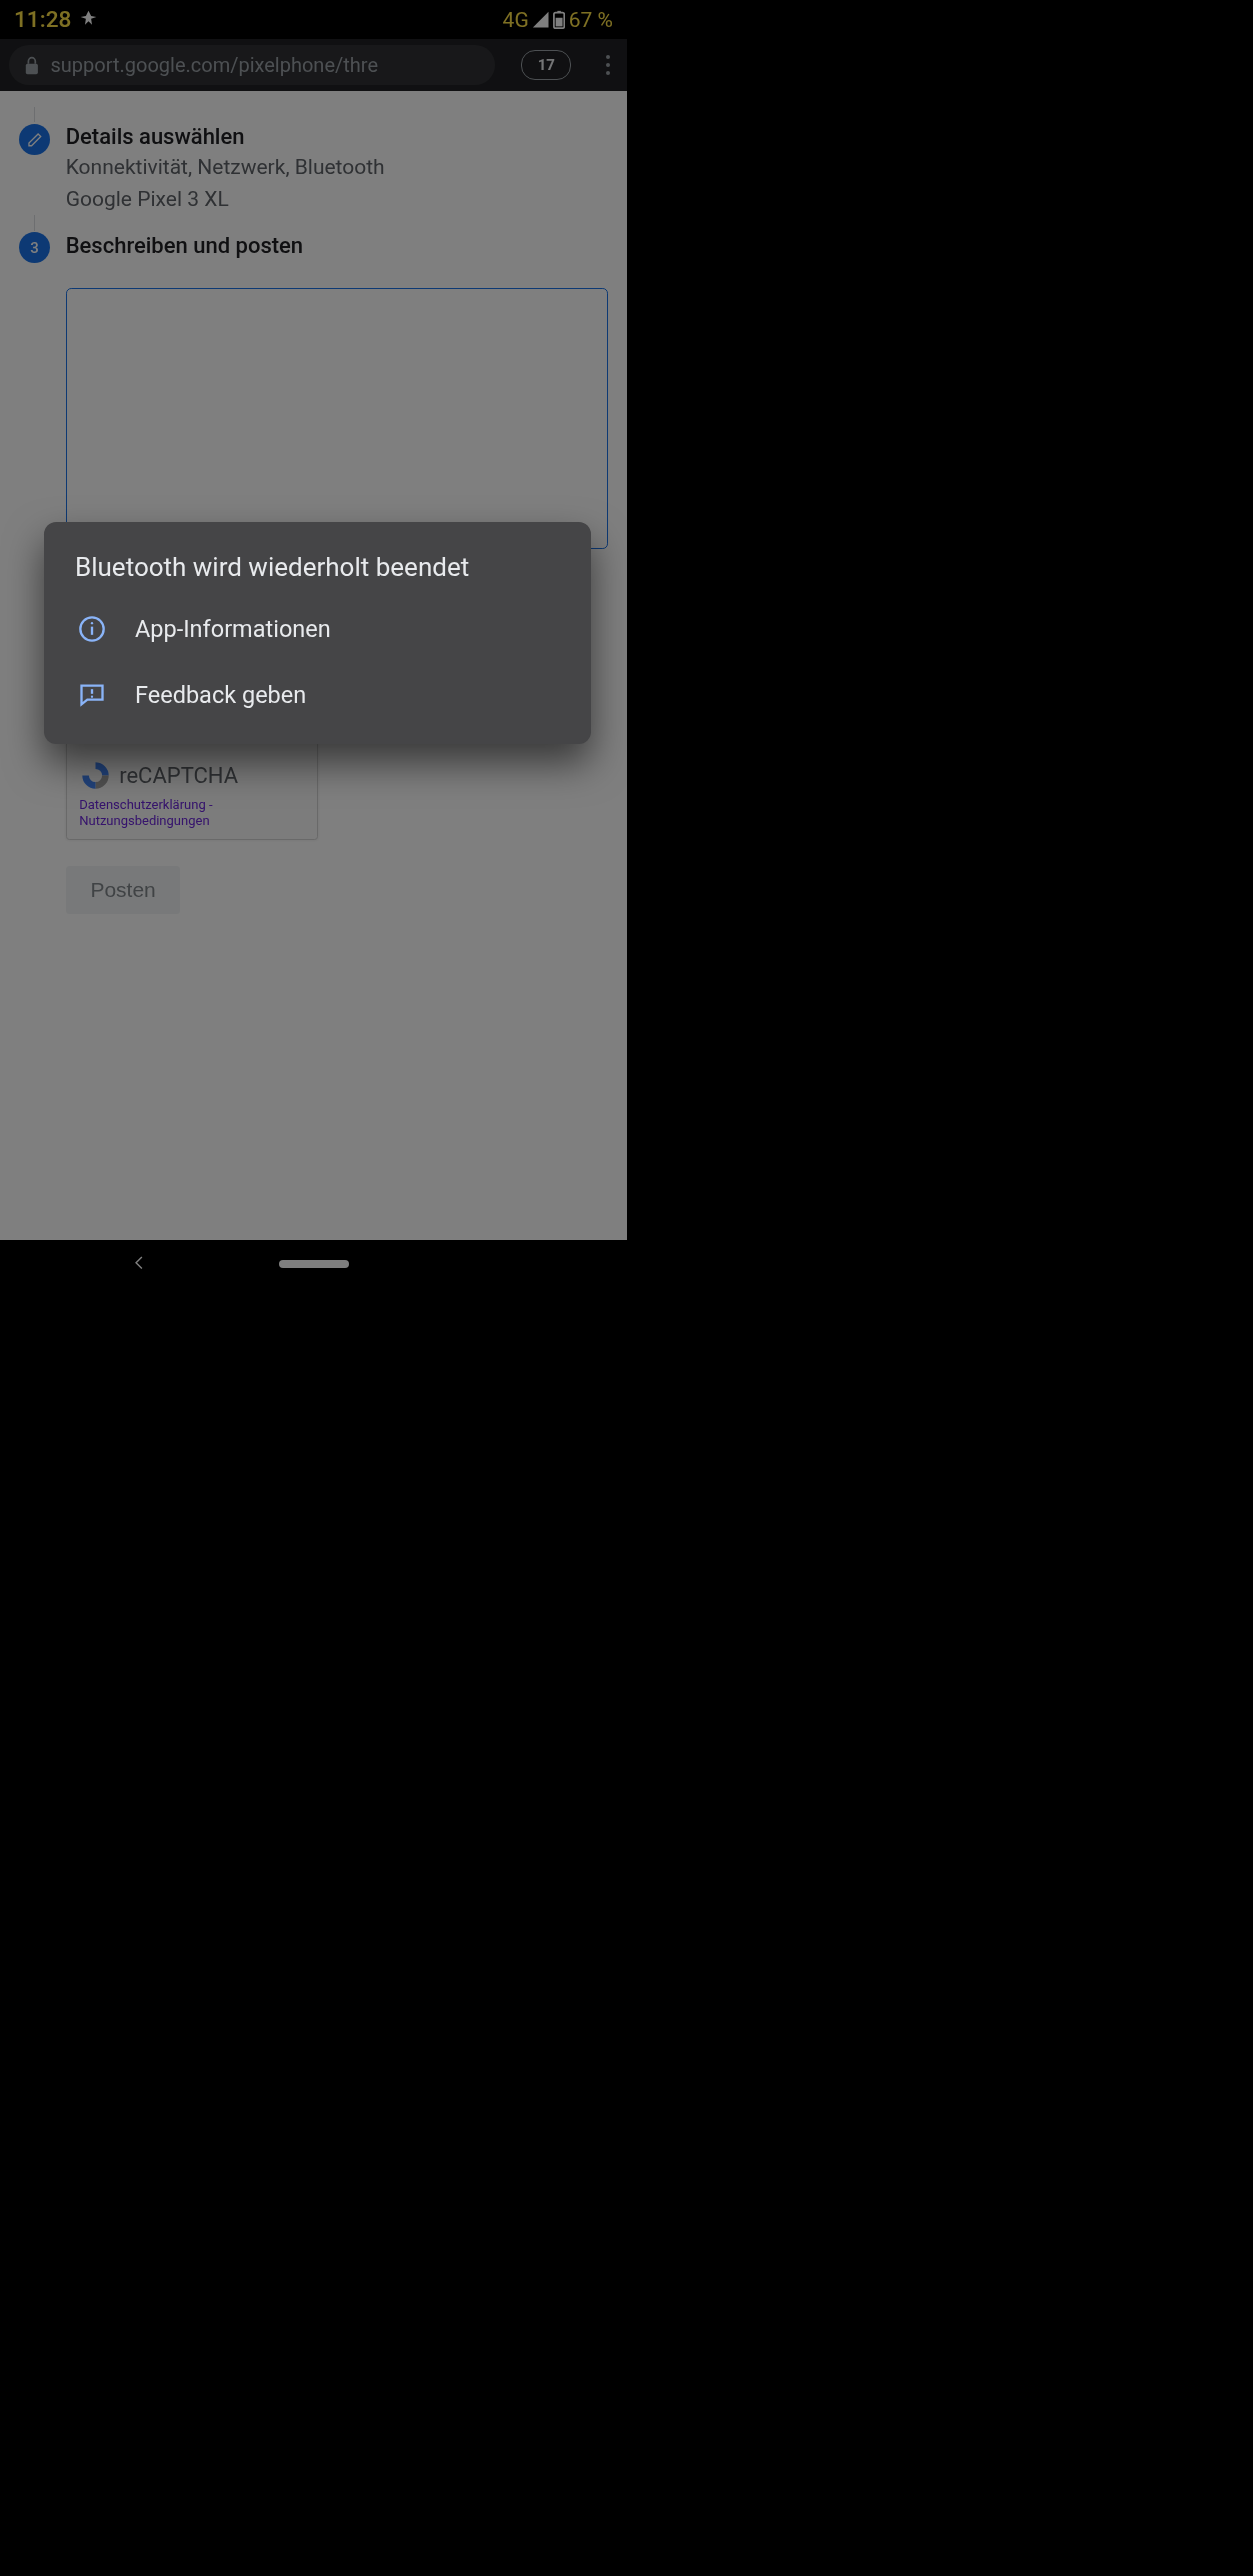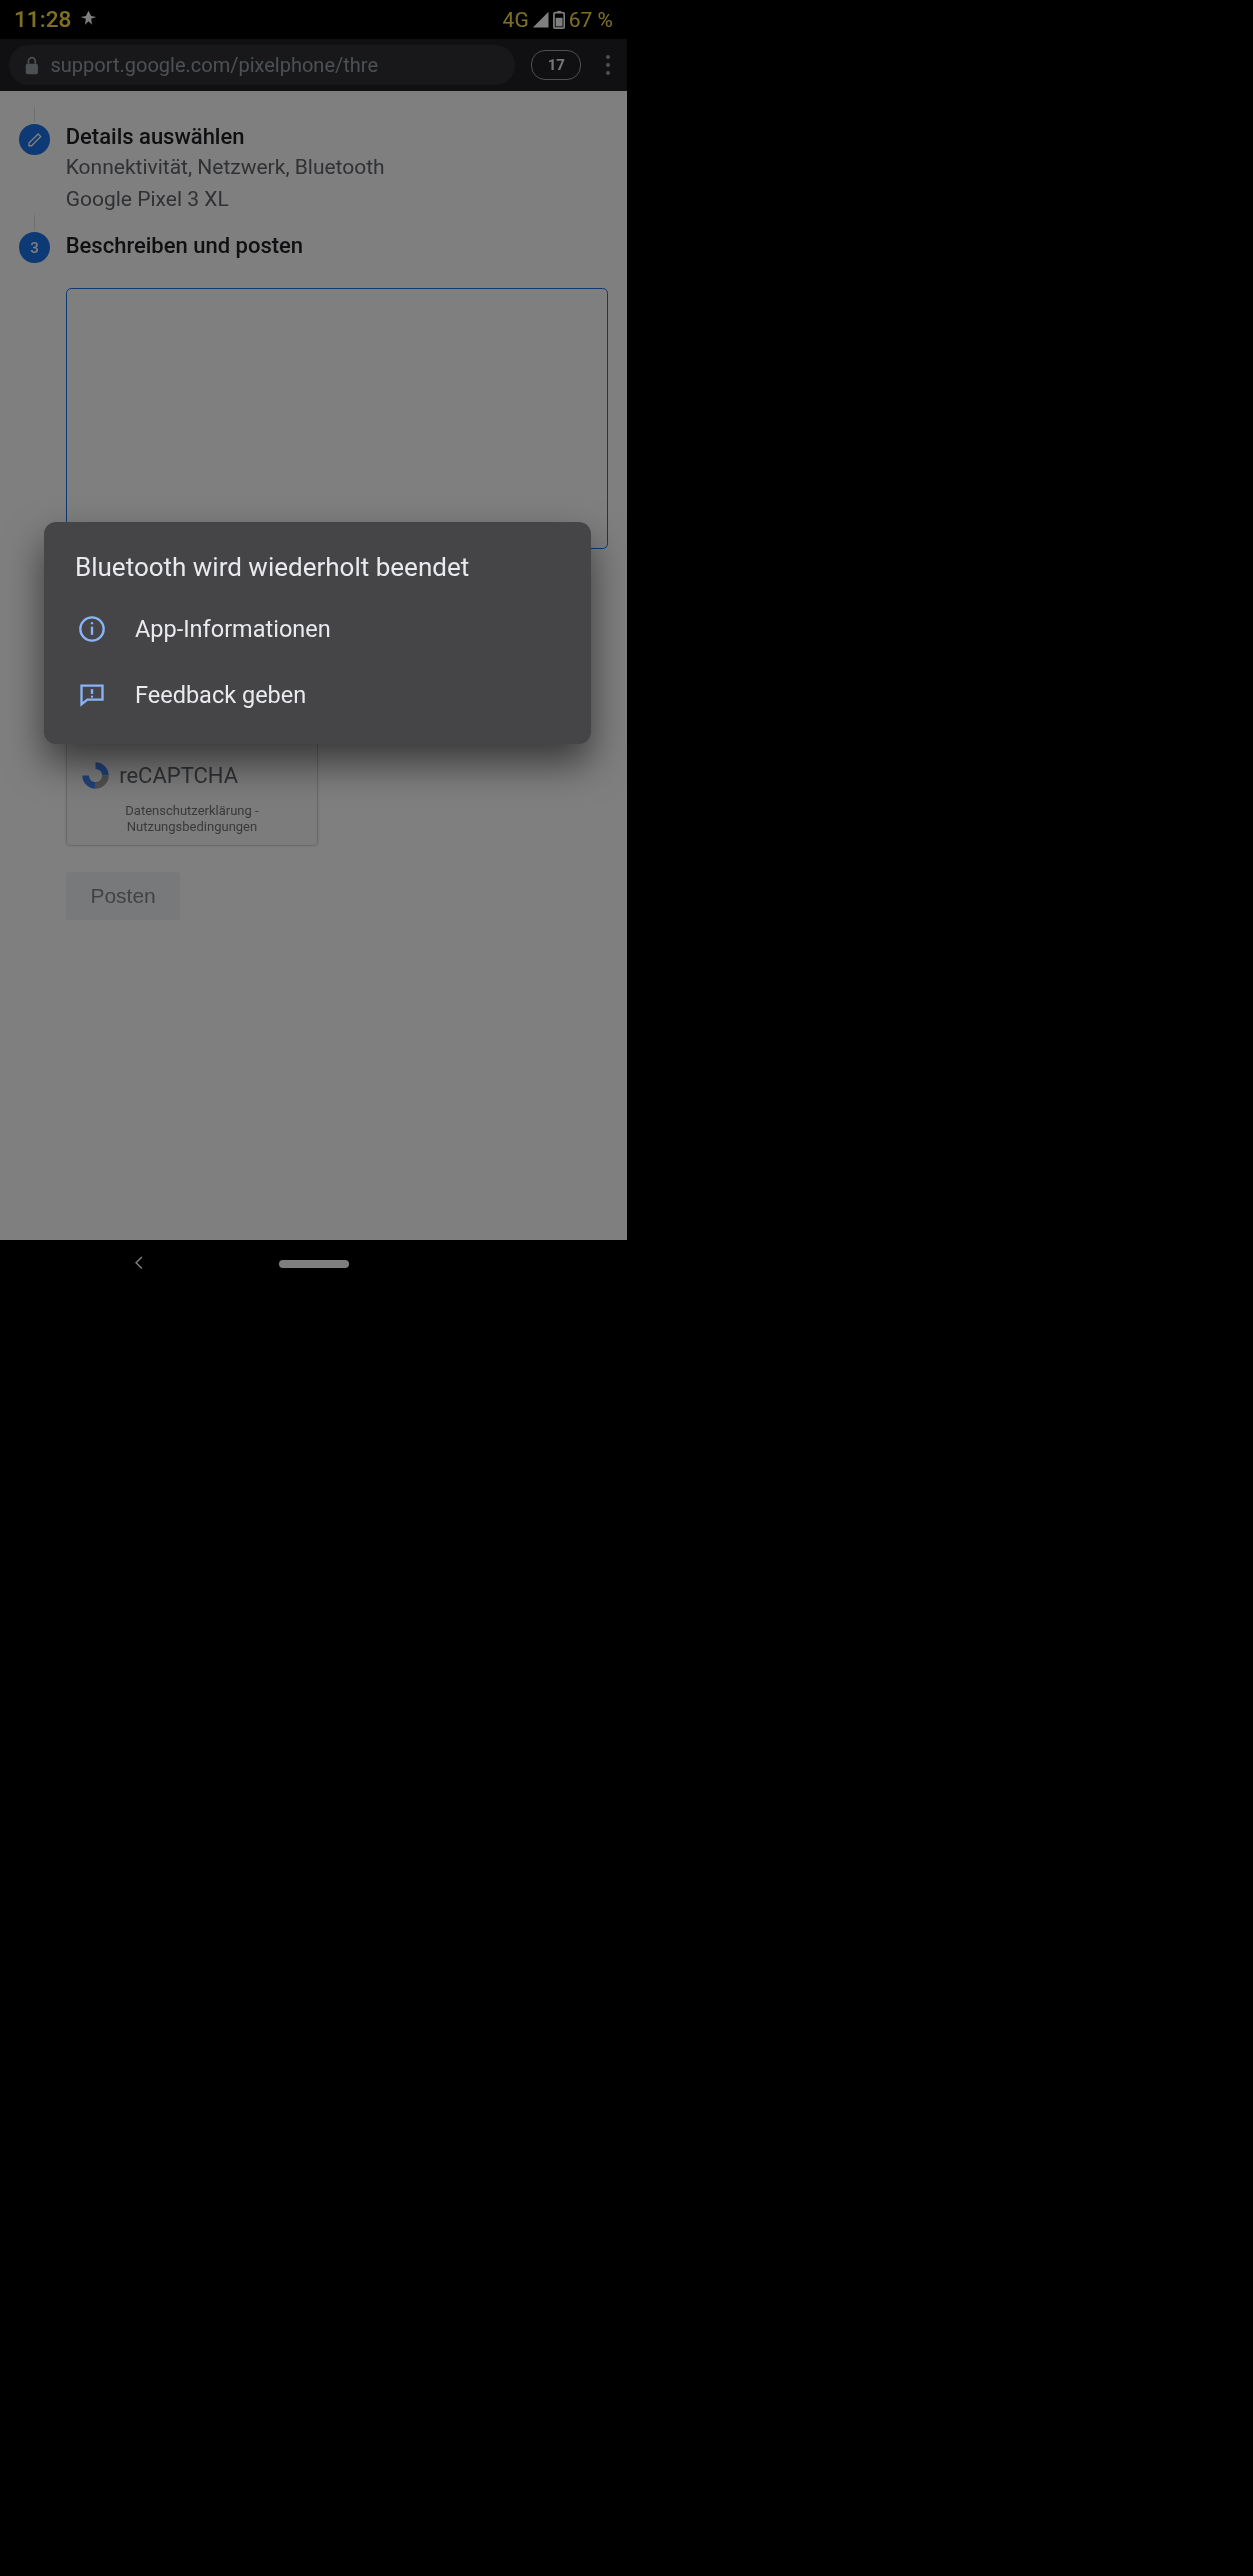--- a/index.html
+++ b/index.html
@@ -24,21 +24,21 @@
   .status-left .time { font-size: 22.6px; font-weight: 500; }
   .status-right { font-size: 21px; font-weight:400; gap:3.5px; }
   .status-ico { display:inline-flex; }
 
   
   .chrome-bar {
     height: 52px;
     display:flex;
     align-items:center;
     padding: 0 8.7px;
-    gap: 16px;
+    gap: 26px;
     background:#202124;
   }
   .url-pill {
     flex:1;
     background:#303134;
     border-radius: 26px;
     height:40px;
     display:flex;
     align-items:center;
     padding:0 15.7px;
@@ -114,21 +114,21 @@
     border-radius:3.5px;
     padding:15.7px 12.2px 8.7px;
     box-shadow:0 0 3.5px rgba(0,0,0,.1);
   }
   .captcha-top{display:flex;align-items:center;gap:15.7px;}
   .captcha .box{width:38px;height:38px;border:1.7px solid #c1c1c1;border-radius:2.6px;background:#fff;}
   .captcha .txt{font-size:20px;color:#202124;line-height:1.3;}
   .captcha-bottom{margin-top:35px;display:flex;align-items:center;gap:7px;}
   .captcha-logo{width:33px;height:33px;}
   .captcha-brand{font-size:22px;color:#5f6368;}
-  .captcha-foot{font-size:13px;color:#737373;margin-top:11px;line-height:1.3;text-align:center;}
+  .captcha-foot{font-size:13px;color:#6d28d9;margin-top:5px;line-height:1.3;}
 
   .post-btn{
     margin-left:47px;margin-top:26px;
     background:#f1f3f4;color:#80868b;
     font-size:21px;padding:12.2px 24.4px;border:none;border-radius:3.5px;
   }
 
   
   .navbar{
     position:absolute;bottom:0;left:0;right:0;height:48px;

